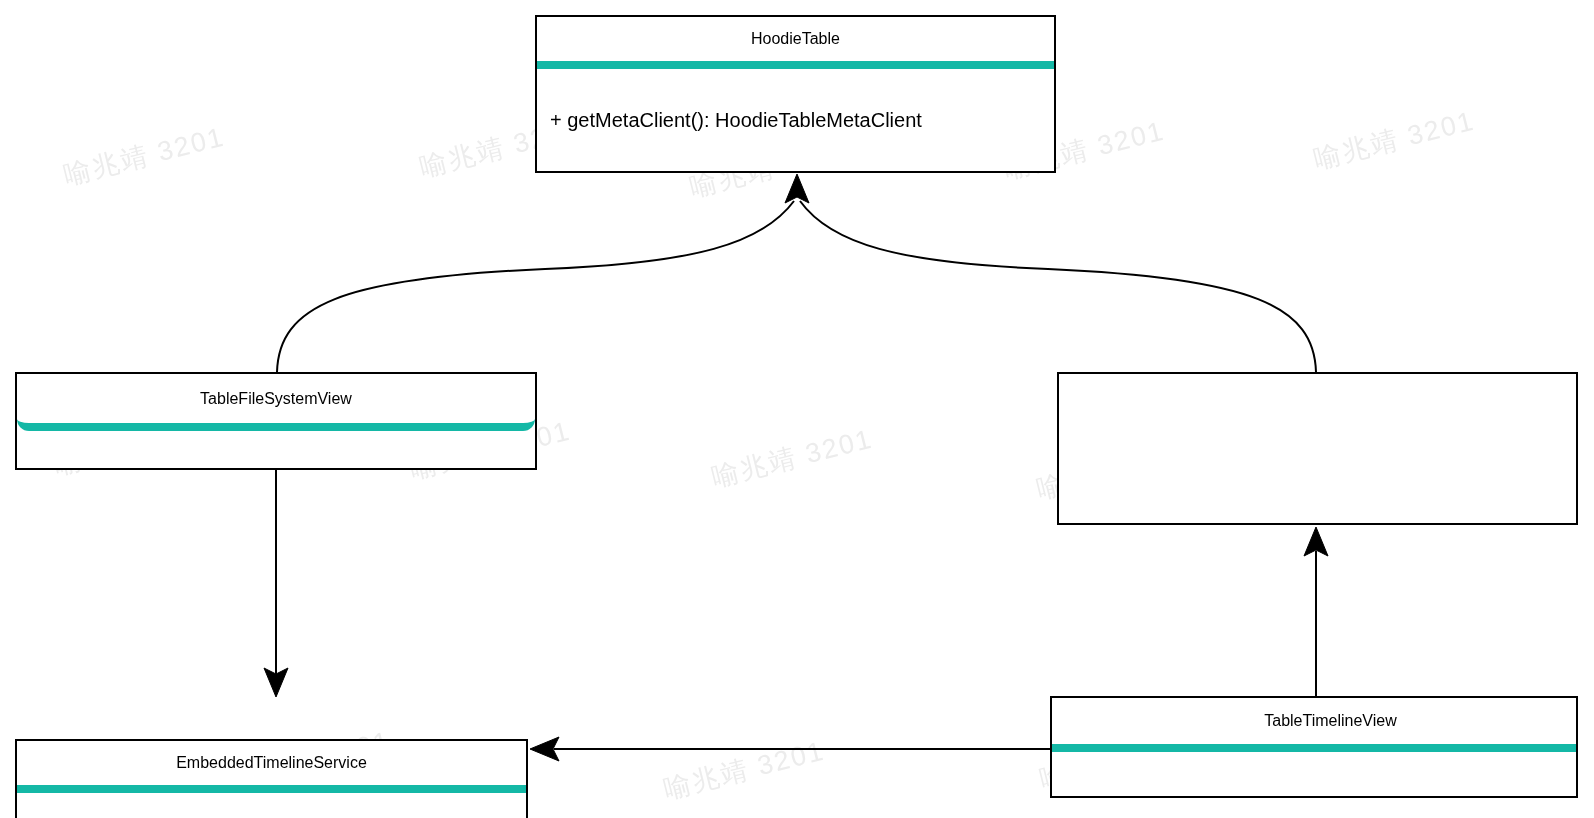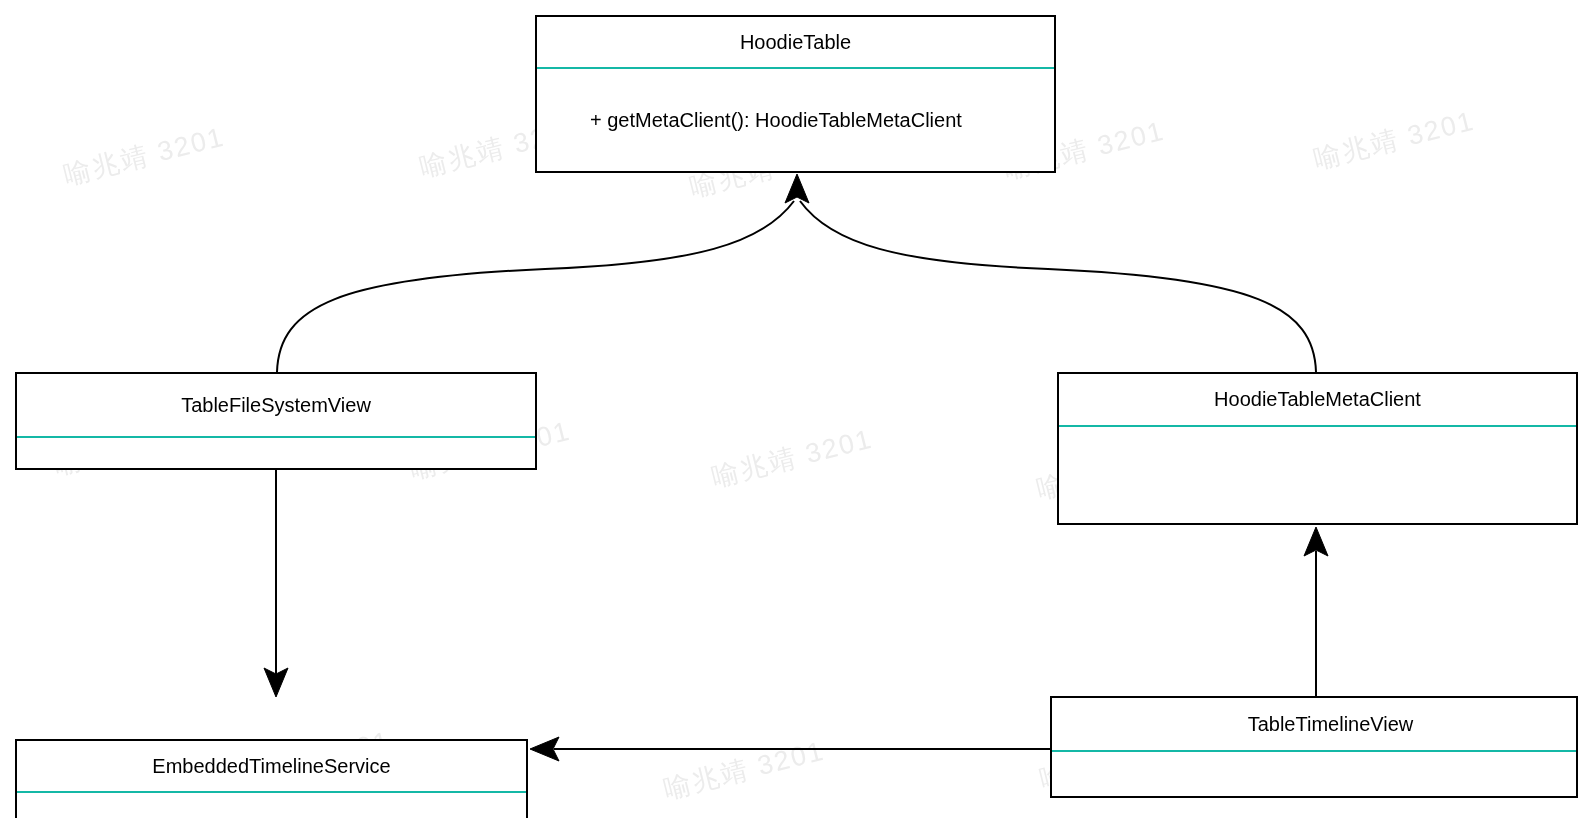--- a/index.html
+++ b/index.html
@@ -49,33 +49,32 @@
     position: absolute;
     box-sizing: border-box;
     border: 2px solid #000000;
     background: #ffffff;
     z-index: 3;
     display: flex;
     flex-direction: column;
   }
   .uml-title {
     box-sizing: border-box;
-    border-bottom: 2px solid #14b8a6;
+    border-bottom: 8px solid #14b8a6;
     display: flex;
     align-items: center;
     justify-content: center;
-    font-size: 20px;
+    font-size: 16px;
     flex: 0 0 auto;
   }
   .uml-methods {
     flex: 1 1 auto;
     display: flex;
     flex-direction: column;
     justify-content: space-evenly;
-    margin-left: 40px;
   }
   .uml-method {
     height: 24px;
     display: flex;
     align-items: center;
     padding-left: 13px;
     font-size: 20px;
     white-space: nowrap;
   }
   .uml-empty {
@@ -121,26 +120,25 @@
   </svg>
 
   <div class="uml-class" style="left:535px;top:15px;width:521px;height:158px;">
     <div class="uml-title" style="height:52px;">HoodieTable</div>
     <div class="uml-methods">
       <div class="uml-method">+ getMetaClient(): HoodieTableMetaClient</div>
     </div>
   </div>
 
   <div class="uml-class" style="left:15px;top:372px;width:522px;height:98px;">
-    <div class="uml-title" style="height:64px;">TableFileSystemView</div>
+    <div class="uml-title" style="height:57px;border-radius:12px;">TableFileSystemView</div>
     <div class="uml-empty"></div>
   </div>
 
   <div class="uml-class" style="left:1057px;top:372px;width:521px;height:153px;">
-    <div class="uml-title" style="height:53px;">HoodieTableMetaClient</div>
     <div class="uml-methods">
     </div>
   </div>
 
   <div class="uml-class" style="left:15px;top:739px;width:513px;height:92px;">
     <div class="uml-title" style="height:52px;">EmbeddedTimelineService</div>
     <div class="uml-empty"></div>
   </div>
 
   <div class="uml-class" style="left:1050px;top:696px;width:528px;height:102px;">

